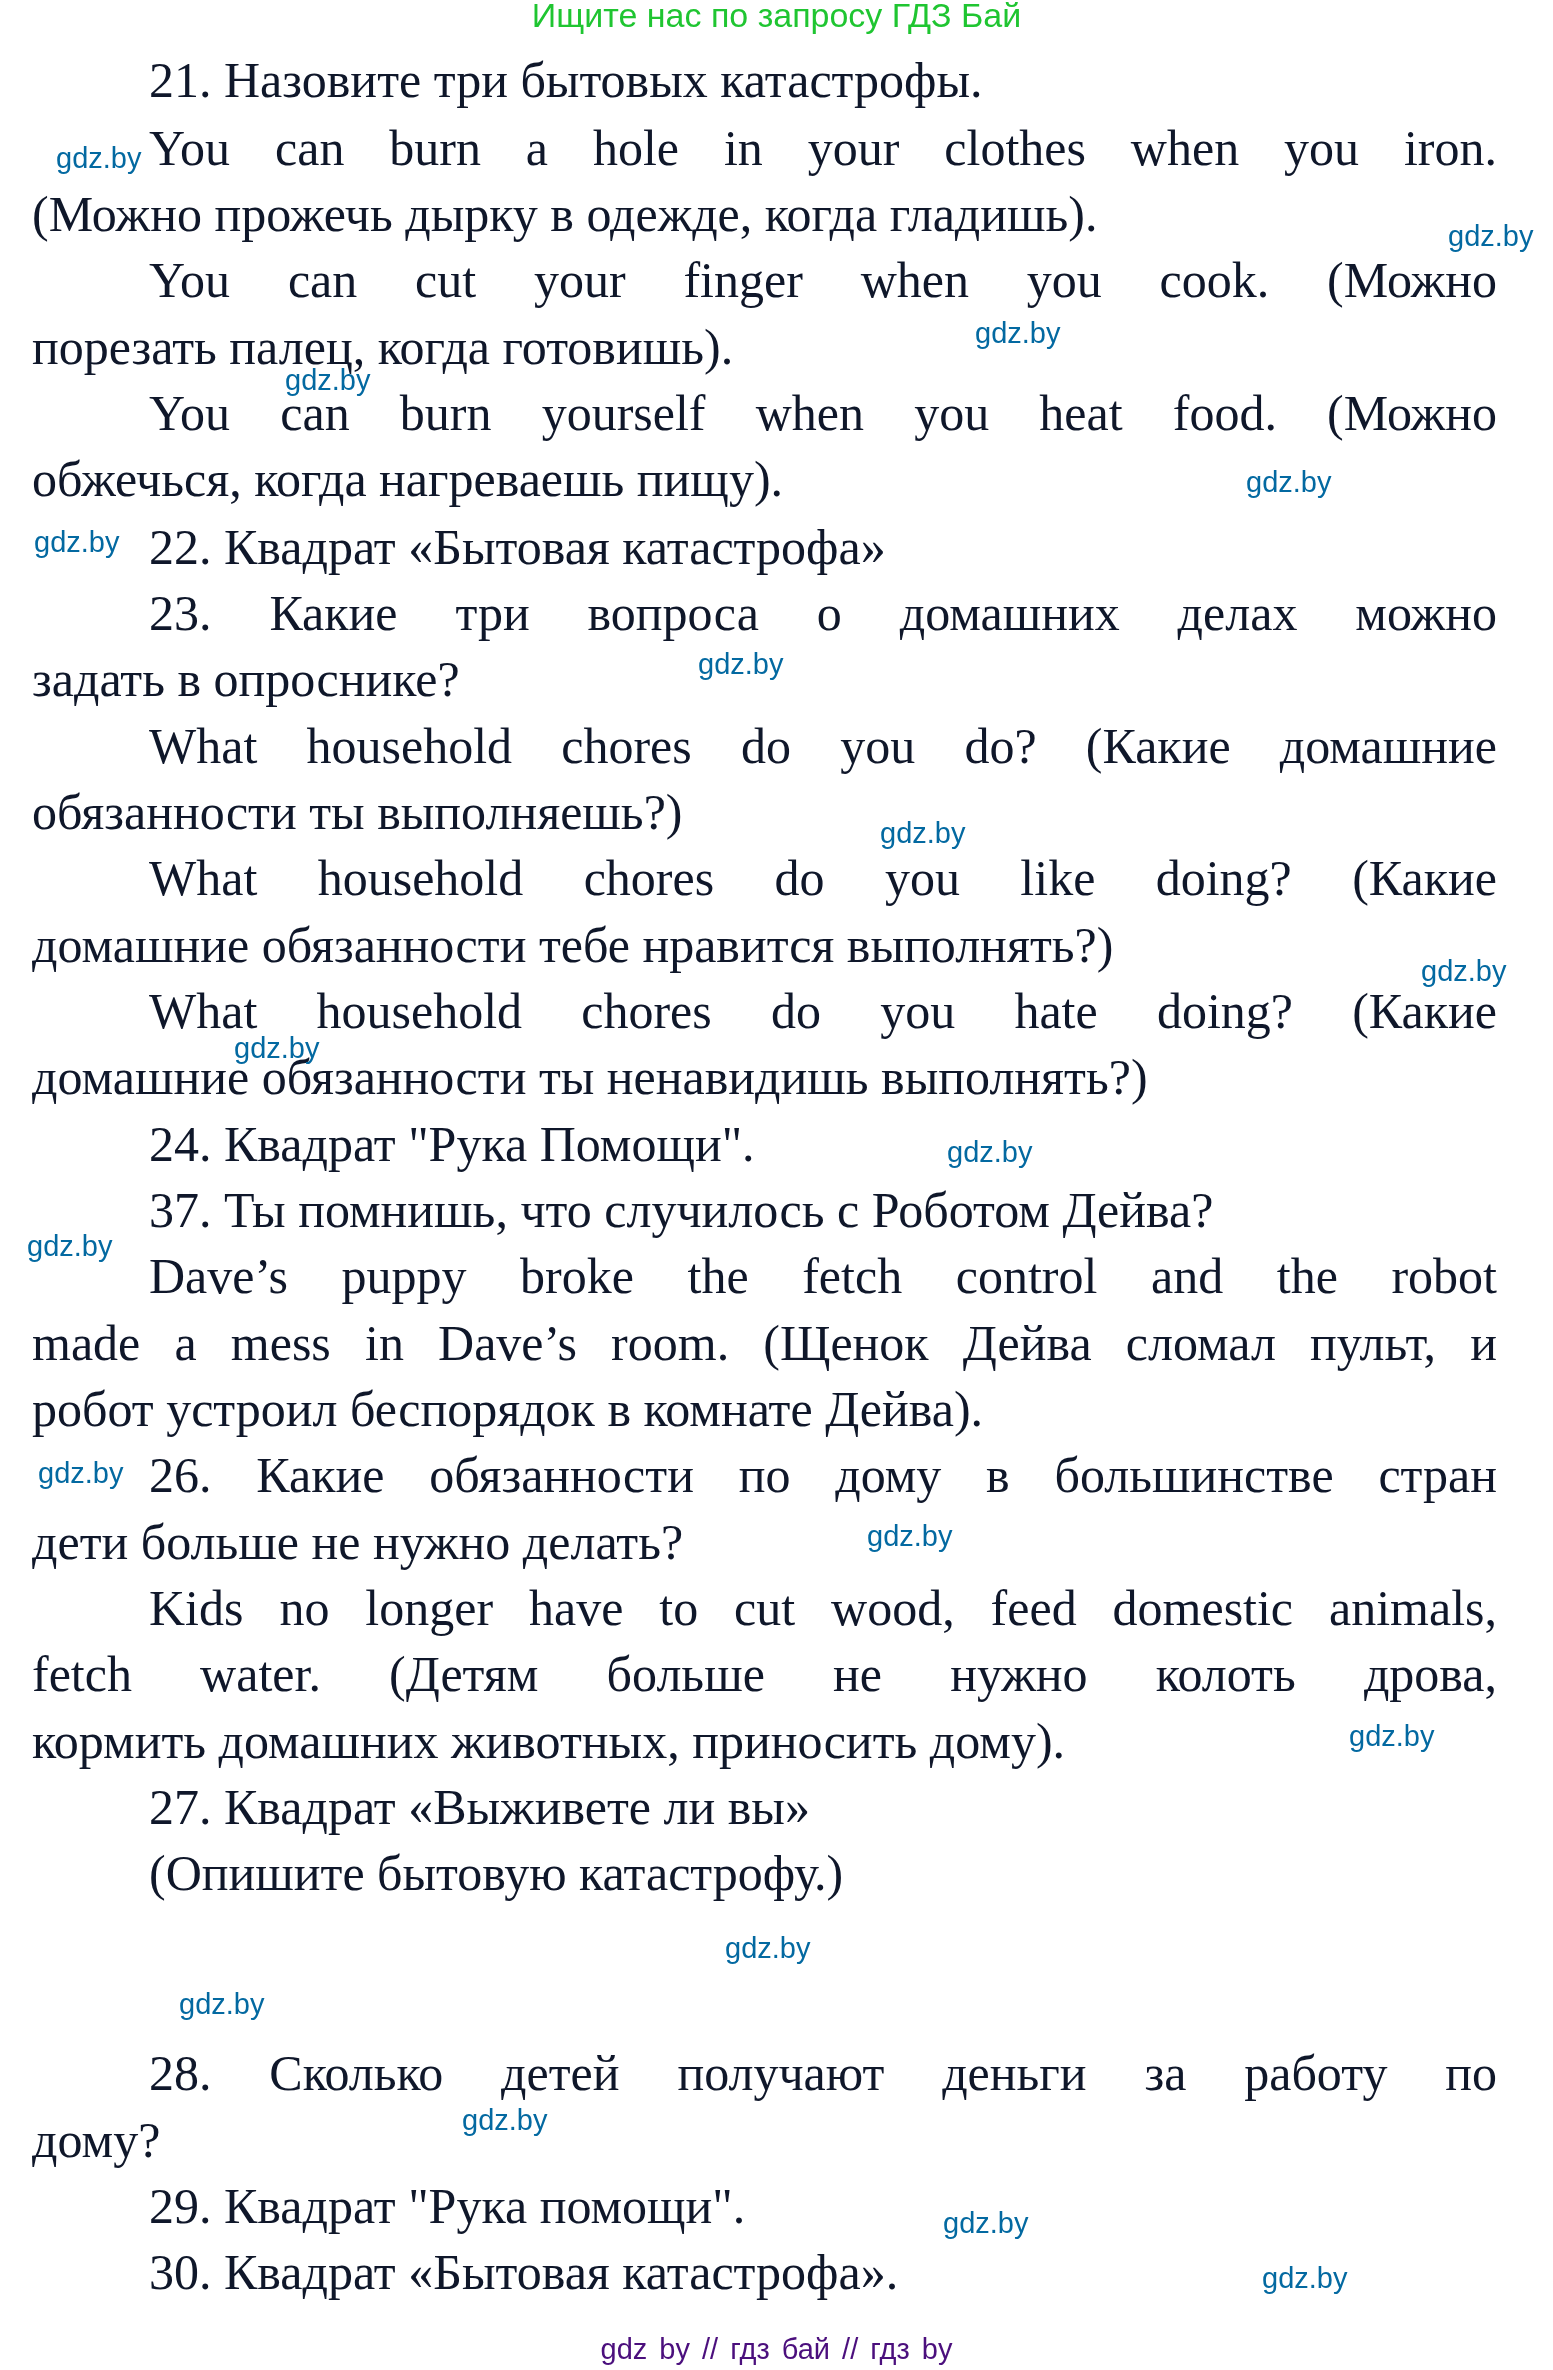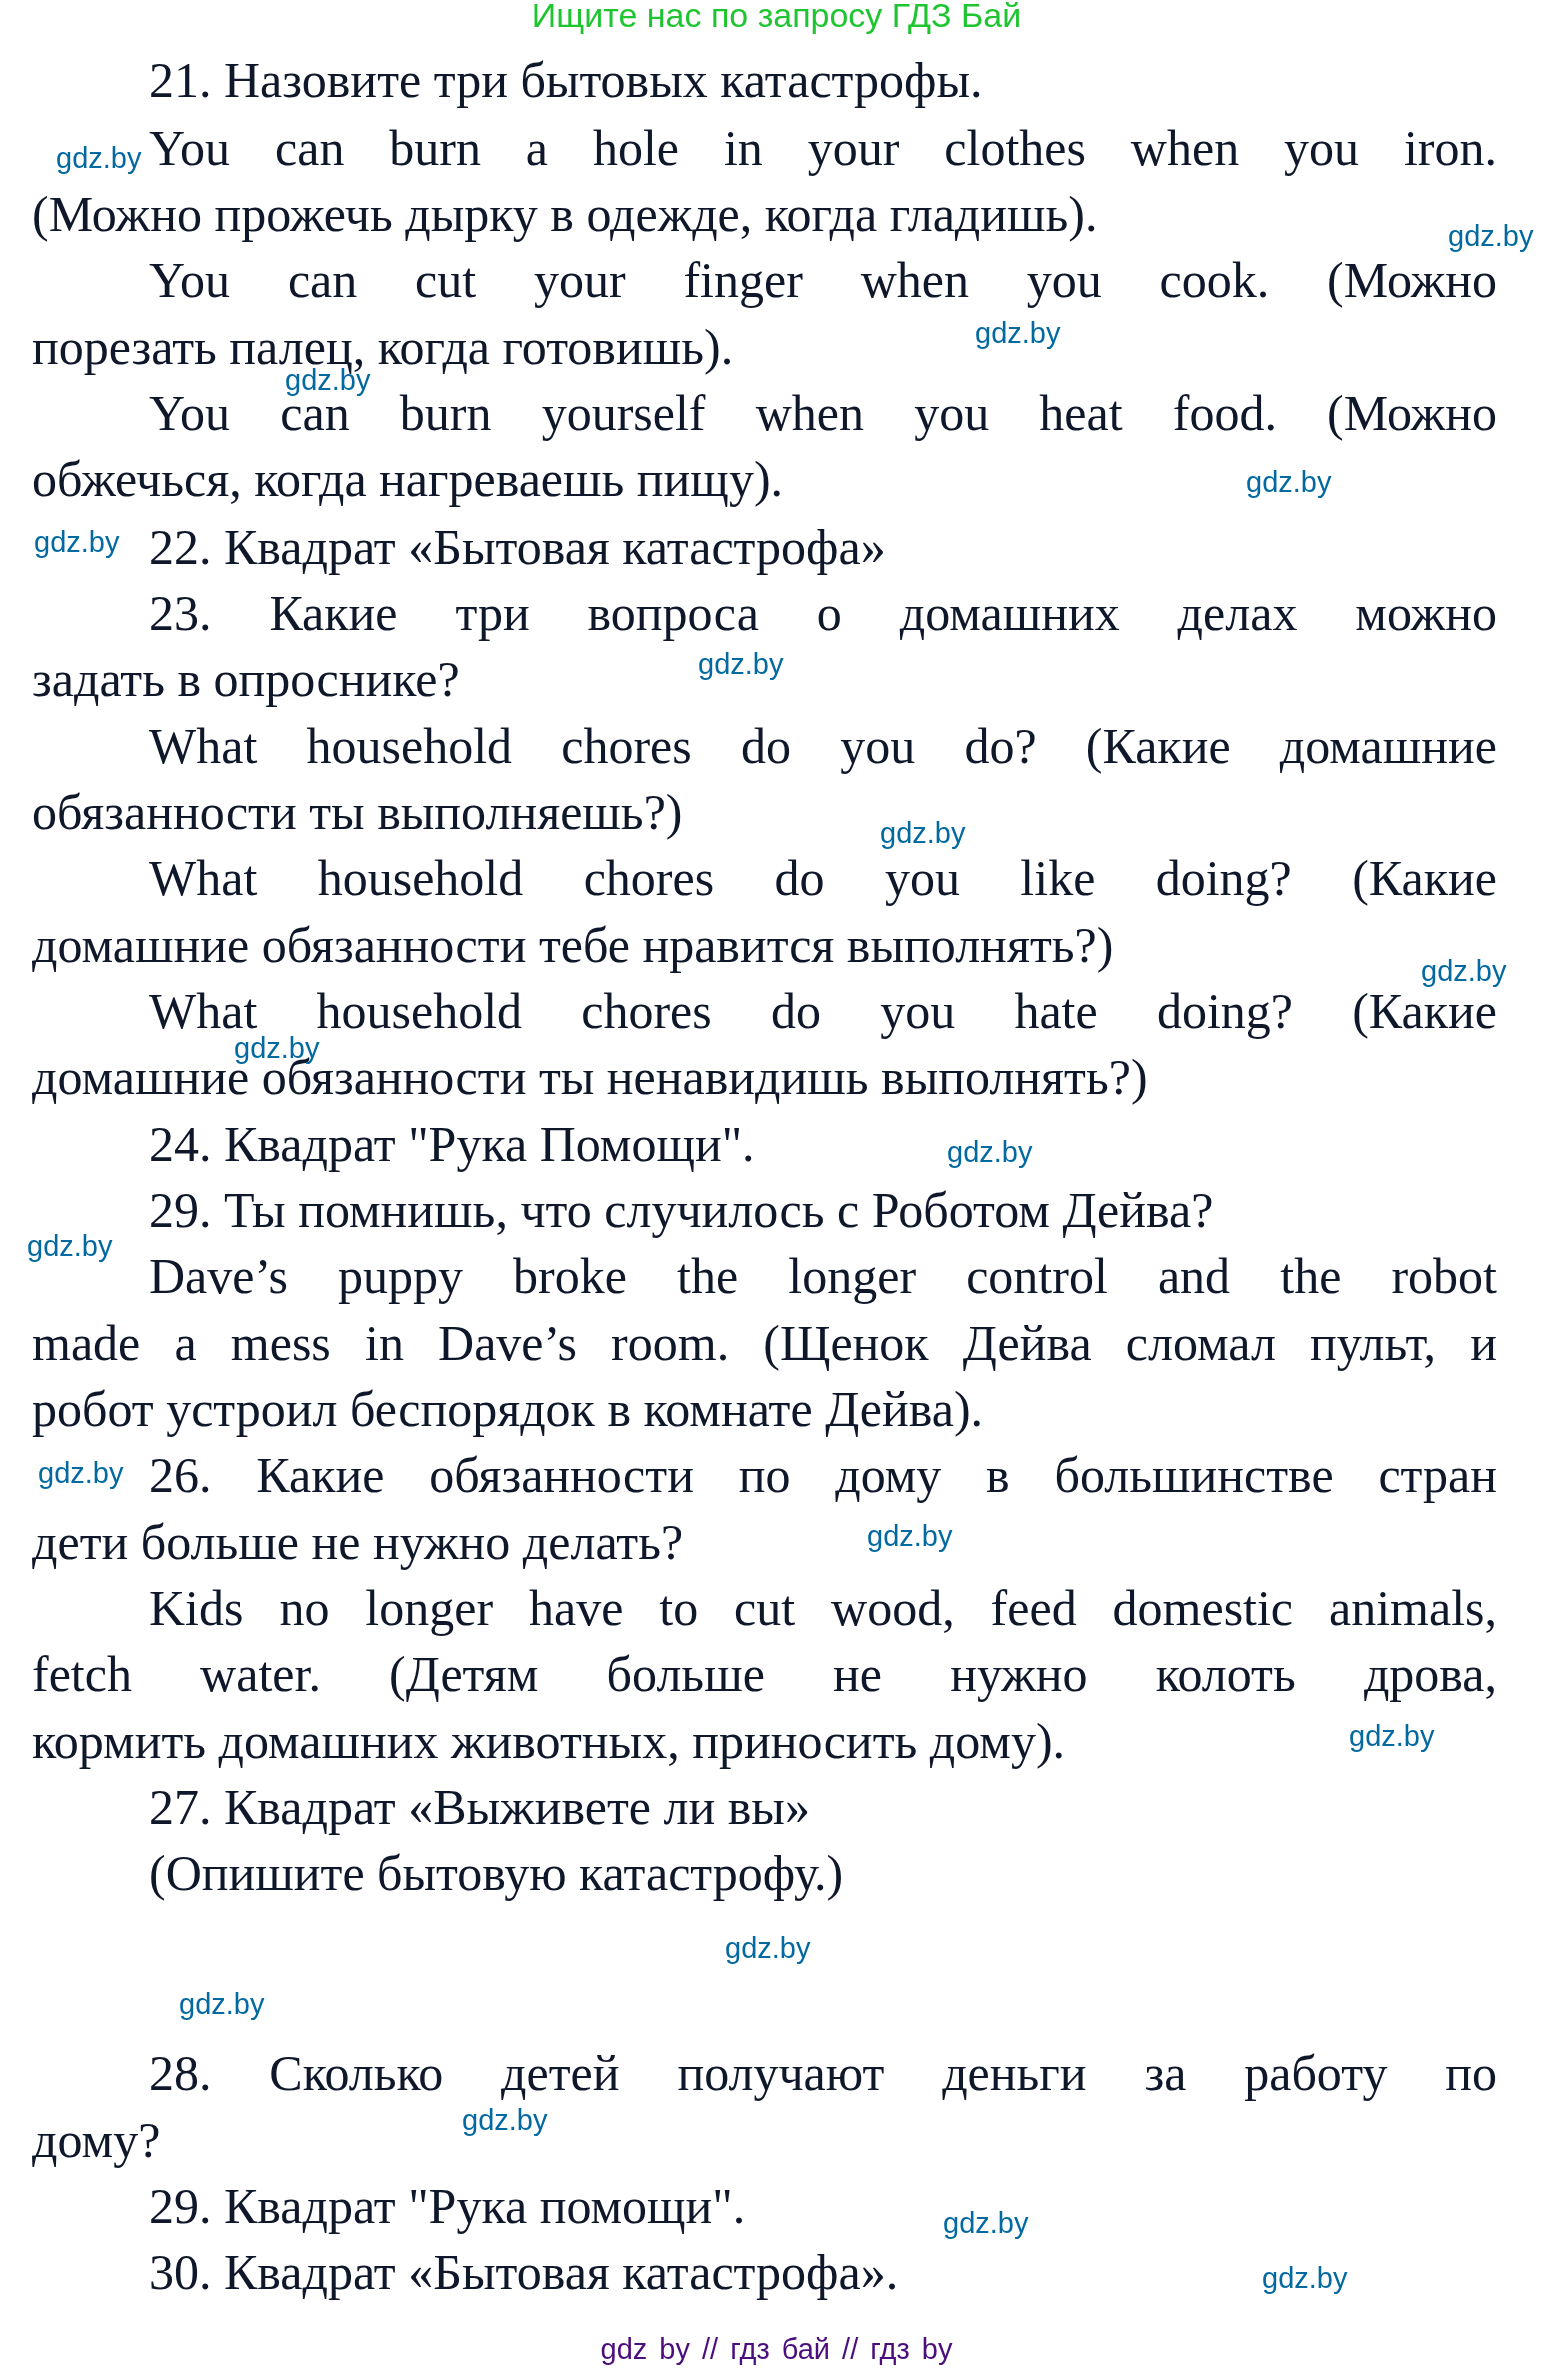--- a/index.html
+++ b/index.html
@@ -49,22 +49,22 @@
   <div class="line" style="top:650px">задать в опроснике?</div>
   <div class="line indent just" style="top:717px">What household chores do you do? (Какие домашние</div>
   <div class="line" style="top:783px">обязанности ты выполняешь?)</div>
   <div class="line indent just" style="top:849px">What household chores do you like doing? (Какие</div>
   <div class="line" style="top:916px">домашние обязанности тебе нравится выполнять?)</div>
   <div class="line indent just" style="top:982px">What household chores do you hate doing? (Какие</div>
   <div class="line" style="top:1048px">домашние обязанности ты ненавидишь выполнять?)</div>
 
   <div class="line indent" style="top:1115px">24. Квадрат "Рука Помощи".</div>
 
-  <div class="line indent" style="top:1181px">29. Ты помнишь, что случилось с Роботом Дейва?</div>
-  <div class="line indent just" style="top:1247px">Dave’s puppy broke the longer control and the robot</div>
+  <div class="line indent" style="top:1181px">37. Ты помнишь, что случилось с Роботом Дейва?</div>
+  <div class="line indent just" style="top:1247px">Dave’s puppy broke the fetch control and the robot</div>
   <div class="line just" style="top:1314px">made a mess in Dave’s room. (Щенок Дейва сломал пульт, и</div>
   <div class="line" style="top:1380px">робот устроил беспорядок в комнате Дейва).</div>
 
   <div class="line indent just" style="top:1446px">26. Какие обязанности по дому в большинстве стран</div>
   <div class="line" style="top:1513px">дети больше не нужно делать?</div>
   <div class="line indent just" style="top:1579px">Kids no longer have to cut wood, feed domestic animals,</div>
   <div class="line just" style="top:1645px">fetch water. (Детям больше не нужно колоть дрова,</div>
   <div class="line" style="top:1712px">кормить домашних животных, приносить дому).</div>
 
   <div class="line indent" style="top:1778px">27. Квадрат «Выживете ли вы»</div>

